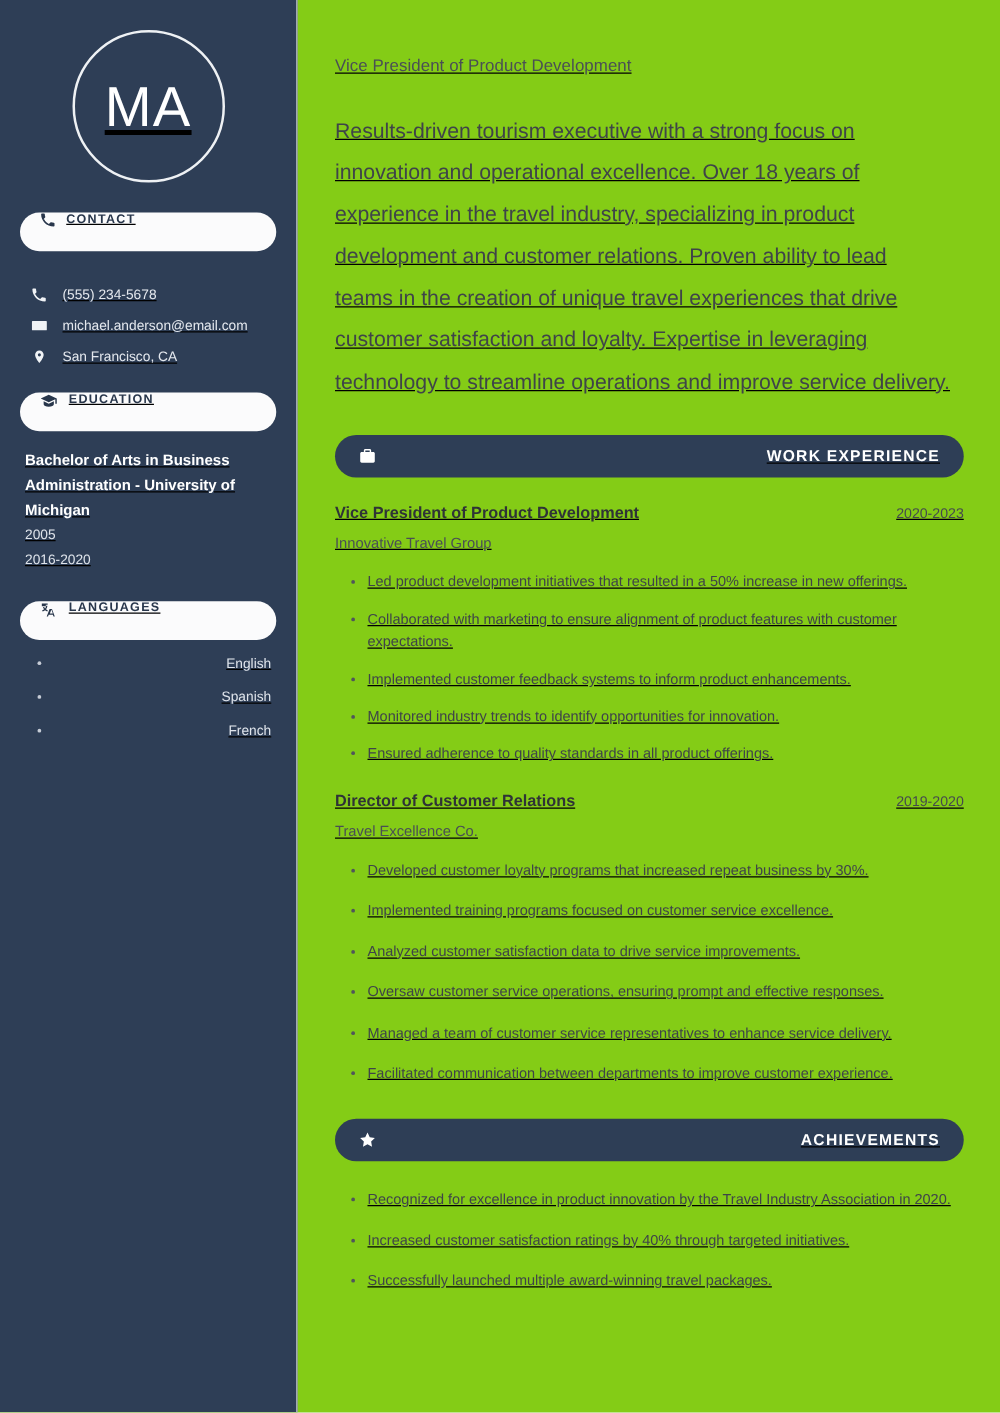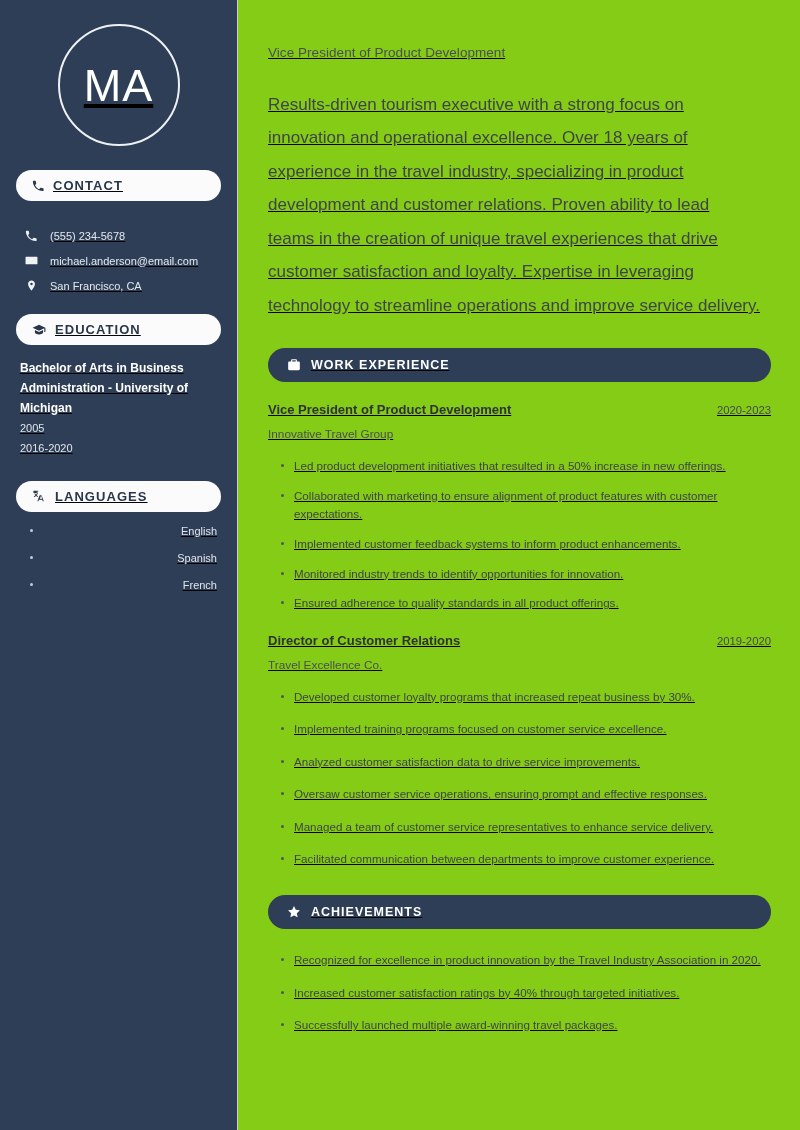--- a/index.html
+++ b/index.html
@@ -49,25 +49,25 @@
     font-weight: 400;
     letter-spacing: 1px;
     line-height: 1;
   }
 
   .pill {
     background: #fbfbfc;
     border-radius: 999px;
     height: 31px;
     display: flex;
-    align-items: center;
+    align-items: flex-start;
     gap: 9px;
     padding: 0 16px;
     color: #28364b;
-    font-size: 13px;
+    font-size: 10px;
     font-weight: 700;
     letter-spacing: 1.05px;
   }
   .pill .ic { display: flex; align-items: center; }
   .pill .ic svg { display: block; }
 
   .contact-list { margin-top: 16px; }
   .contact-row {
     display: flex;
     align-items: flex-end;
@@ -152,20 +152,21 @@
     height: 34px;
     display: flex;
     align-items: center;
     gap: 10px;
     padding: 0 19px;
     color: #ffffff;
     font-size: 12.5px;
     font-weight: 700;
     letter-spacing: 1.0px;
     margin-top: 26px;
+    justify-content: space-between;
   }
   .sec-bar .ic { display: flex; align-items: center; }
 
   .job { margin-top: 20px; }
   .job-head {
     display: flex;
     justify-content: space-between;
     align-items: baseline;
     gap: 14px;
   }

